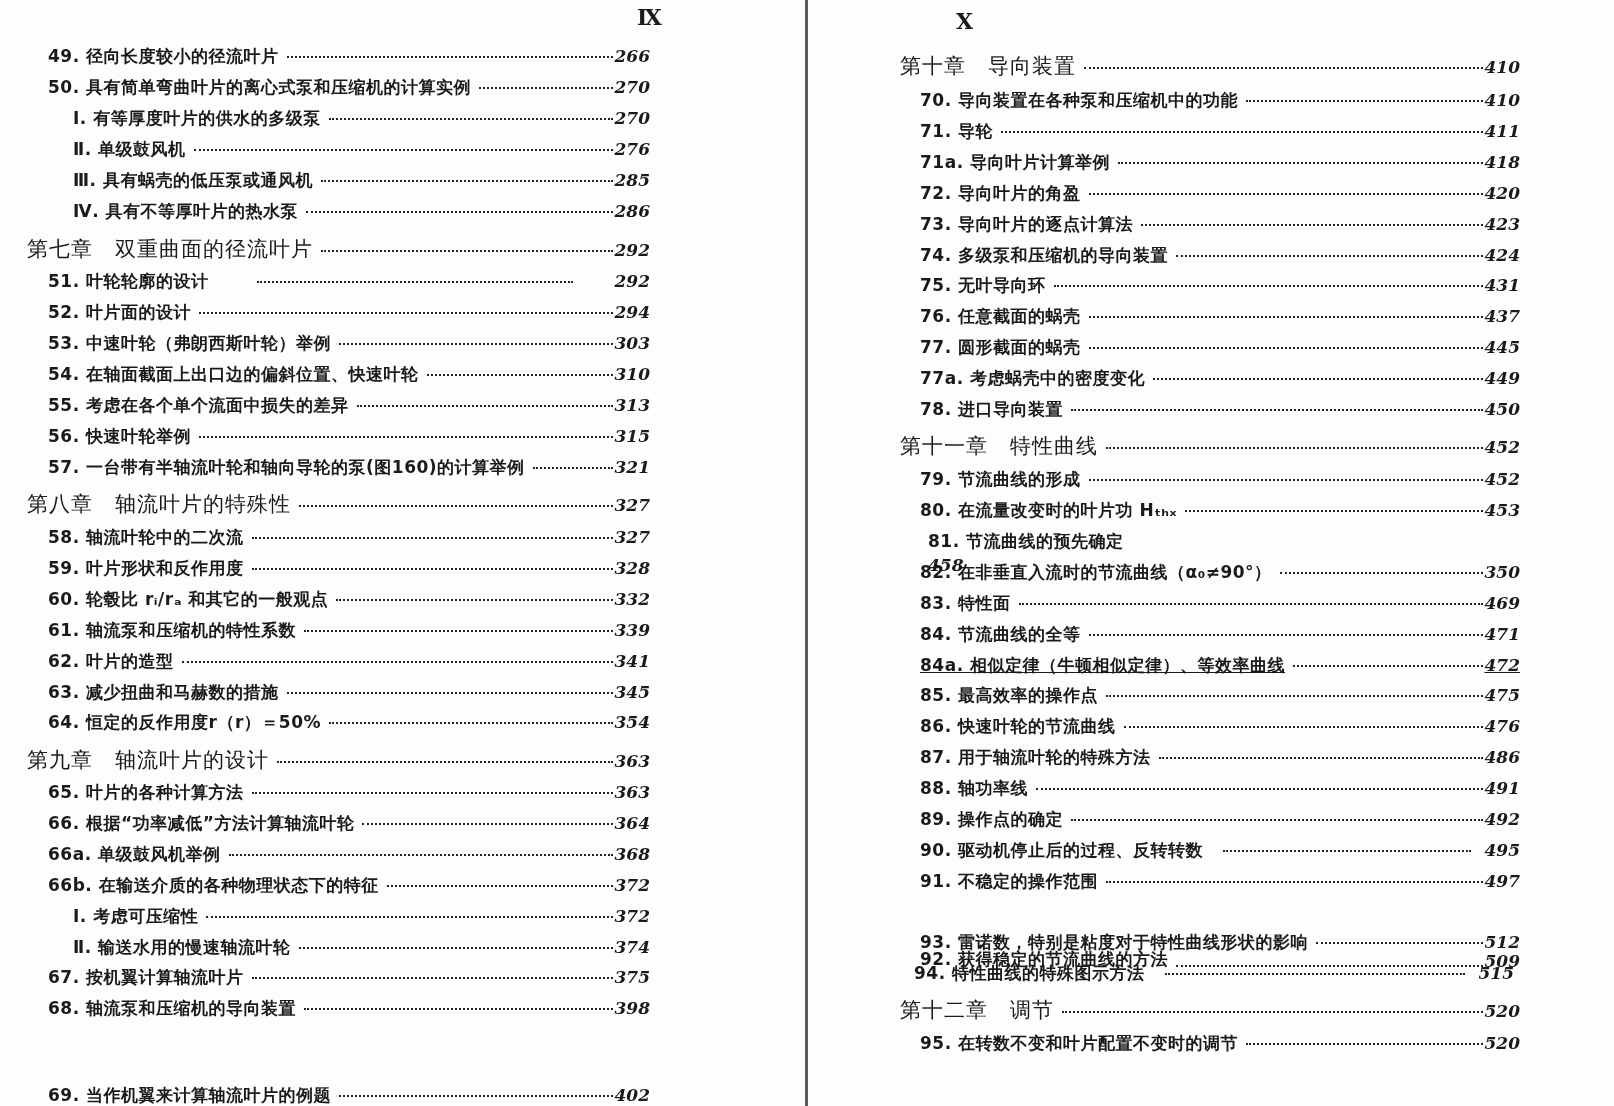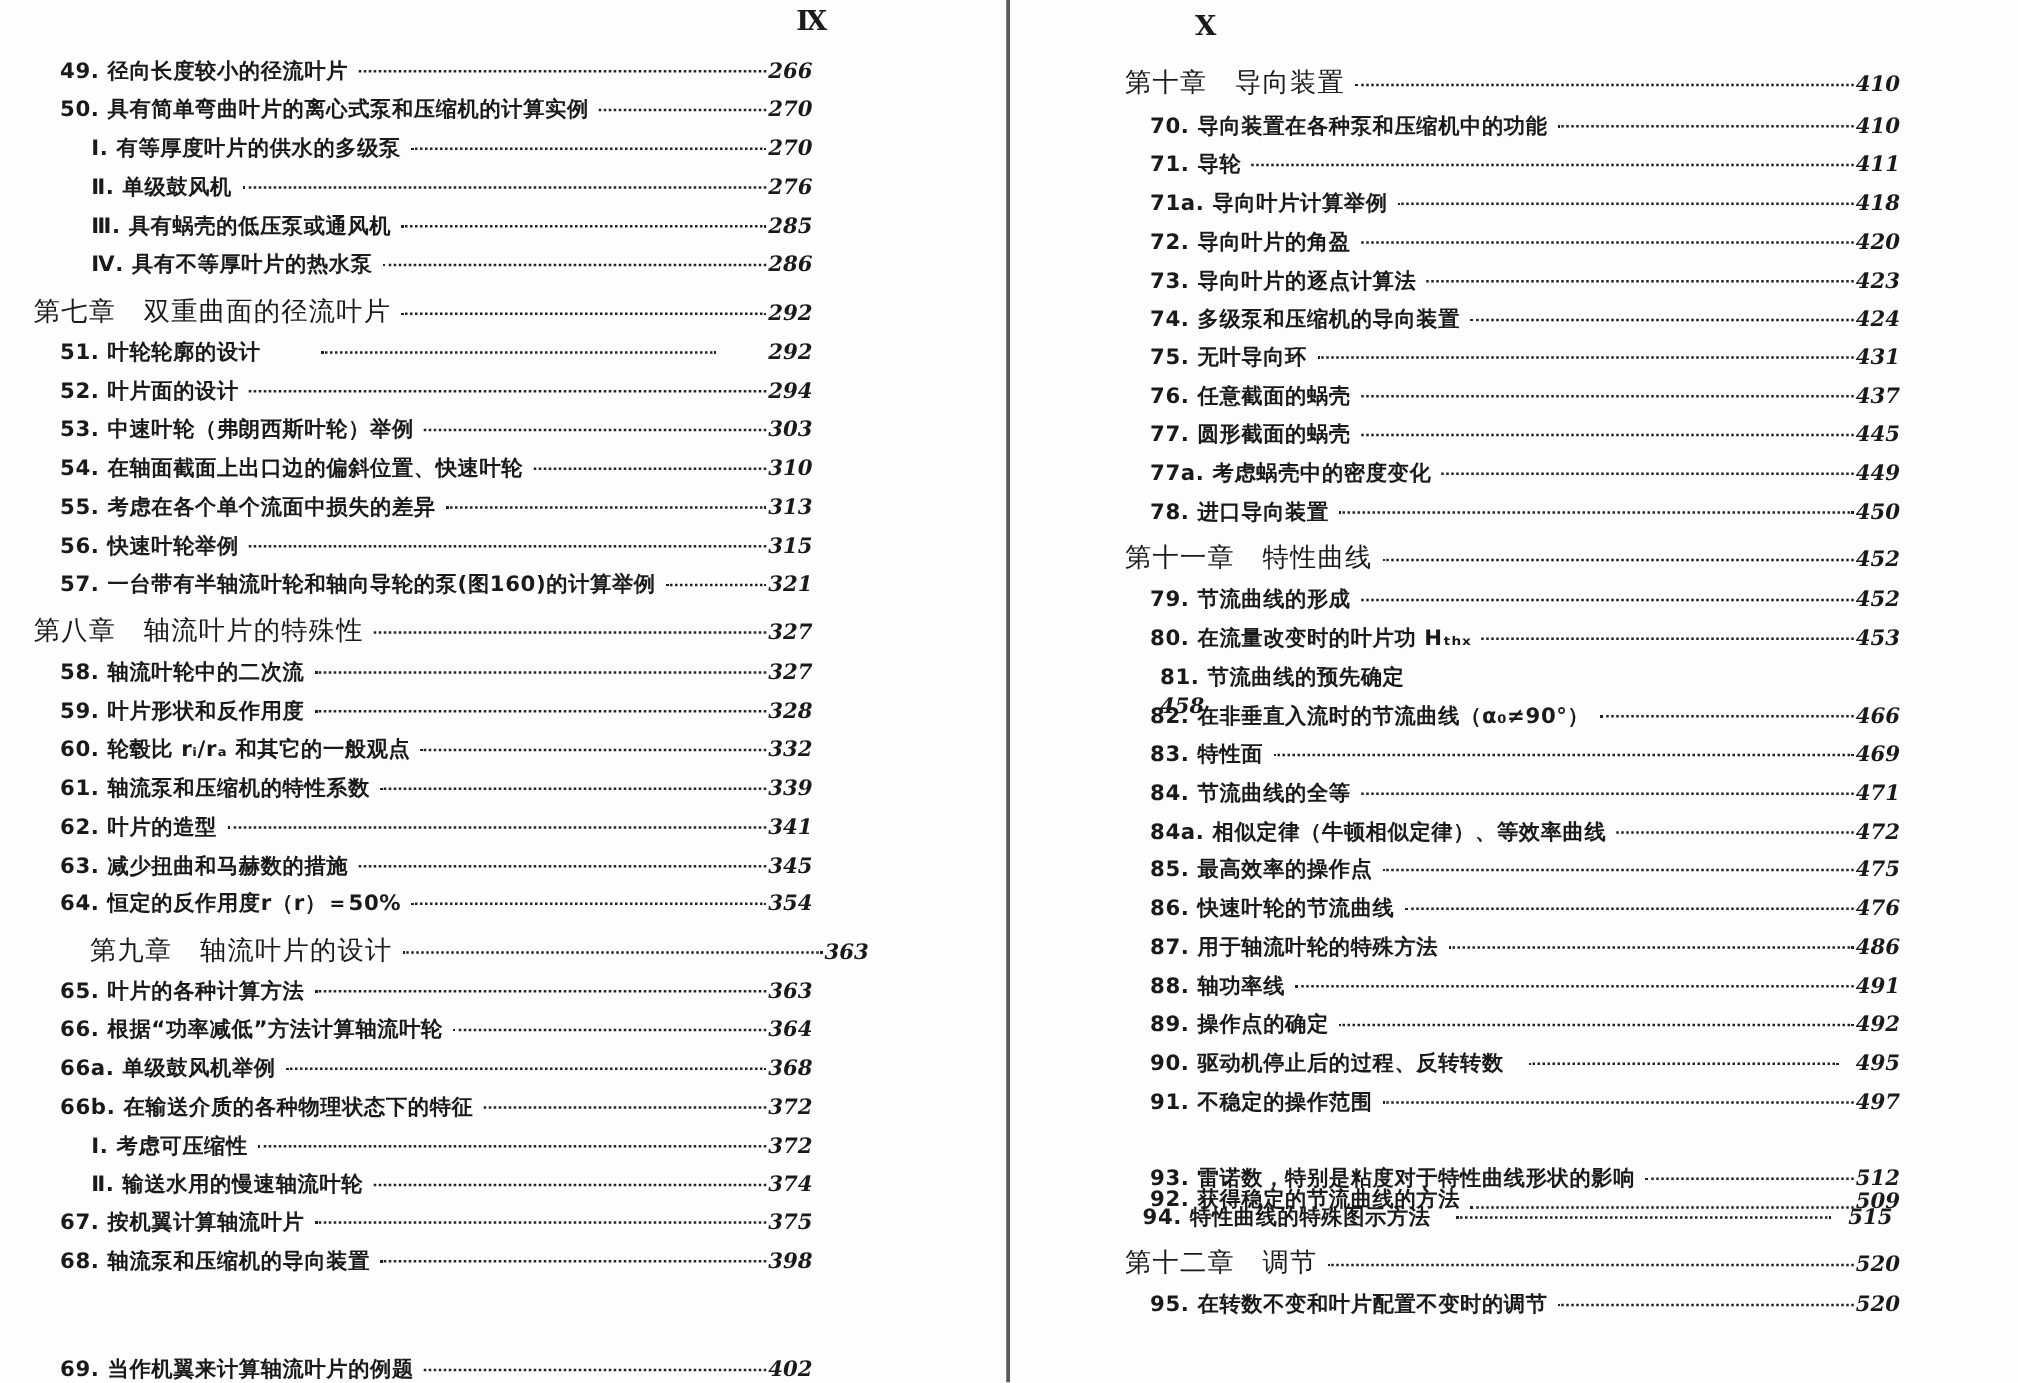--- a/index.html
+++ b/index.html
@@ -130,21 +130,21 @@
       <div class="row section" style="left: 48px; width: 602px; top: 681px;">
         <span class="label">63. 减少扭曲和马赫数的措施</span>
         <span class="leader"></span>
         <span class="pnum">345</span>
       </div>
       <div class="row section" style="left: 48px; width: 602px; top: 711px;">
         <span class="label">64. 恒定的反作用度r（r）＝50%</span>
         <span class="leader"></span>
         <span class="pnum">354</span>
       </div>
-      <div class="row chapter" style="left: 27px; width: 623px; top: 746px; margin-left: 45px;">
+      <div class="row chapter" style="left: 27px; width: 623px; top: 746px;">
         <span class="label">第九章　轴流叶片的设计</span>
         <span class="leader"></span>
         <span class="pnum">363</span>
       </div>
       <div class="row section" style="left: 48px; width: 602px; top: 781px;">
         <span class="label">65. 叶片的各种计算方法</span>
         <span class="leader"></span>
         <span class="pnum">363</span>
       </div>
       <div class="row section" style="left: 48px; width: 602px; top: 812px;">
@@ -271,33 +271,33 @@
         <span class="pnum">453</span>
       </div>
       <div class="row section" style="left: 110px; width: 600px; top: 530px; flex-direction: column;">
         <span class="label">81. 节流曲线的预先确定</span>
         <span class="leader"></span>
         <span class="pnum">458</span>
       </div>
       <div class="row section" style="left: 110px; width: 600px; top: 561px;">
         <span class="label">82. 在非垂直入流时的节流曲线（α₀≠90°）</span>
         <span class="leader"></span>
-        <span class="pnum">466</span>
+        <span class="pnum">350</span>
       </div>
       <div class="row section" style="left: 110px; width: 600px; top: 592px;">
         <span class="label">83. 特性面</span>
         <span class="leader"></span>
         <span class="pnum">469</span>
       </div>
       <div class="row section" style="left: 110px; width: 600px; top: 623px;">
         <span class="label">84. 节流曲线的全等</span>
         <span class="leader"></span>
         <span class="pnum">471</span>
       </div>
-      <div class="row section" style="left: 110px; width: 600px; top: 654px;">
+      <div class="row section" style="left: 110px; width: 600px; top: 654px; text-decoration: underline;">
         <span class="label">84a. 相似定律（牛顿相似定律）、等效率曲线</span>
         <span class="leader"></span>
         <span class="pnum">472</span>
       </div>
       <div class="row section" style="left: 110px; width: 600px; top: 684px;">
         <span class="label">85. 最高效率的操作点</span>
         <span class="leader"></span>
         <span class="pnum">475</span>
       </div>
       <div class="row section" style="left: 110px; width: 600px; top: 715px;">

